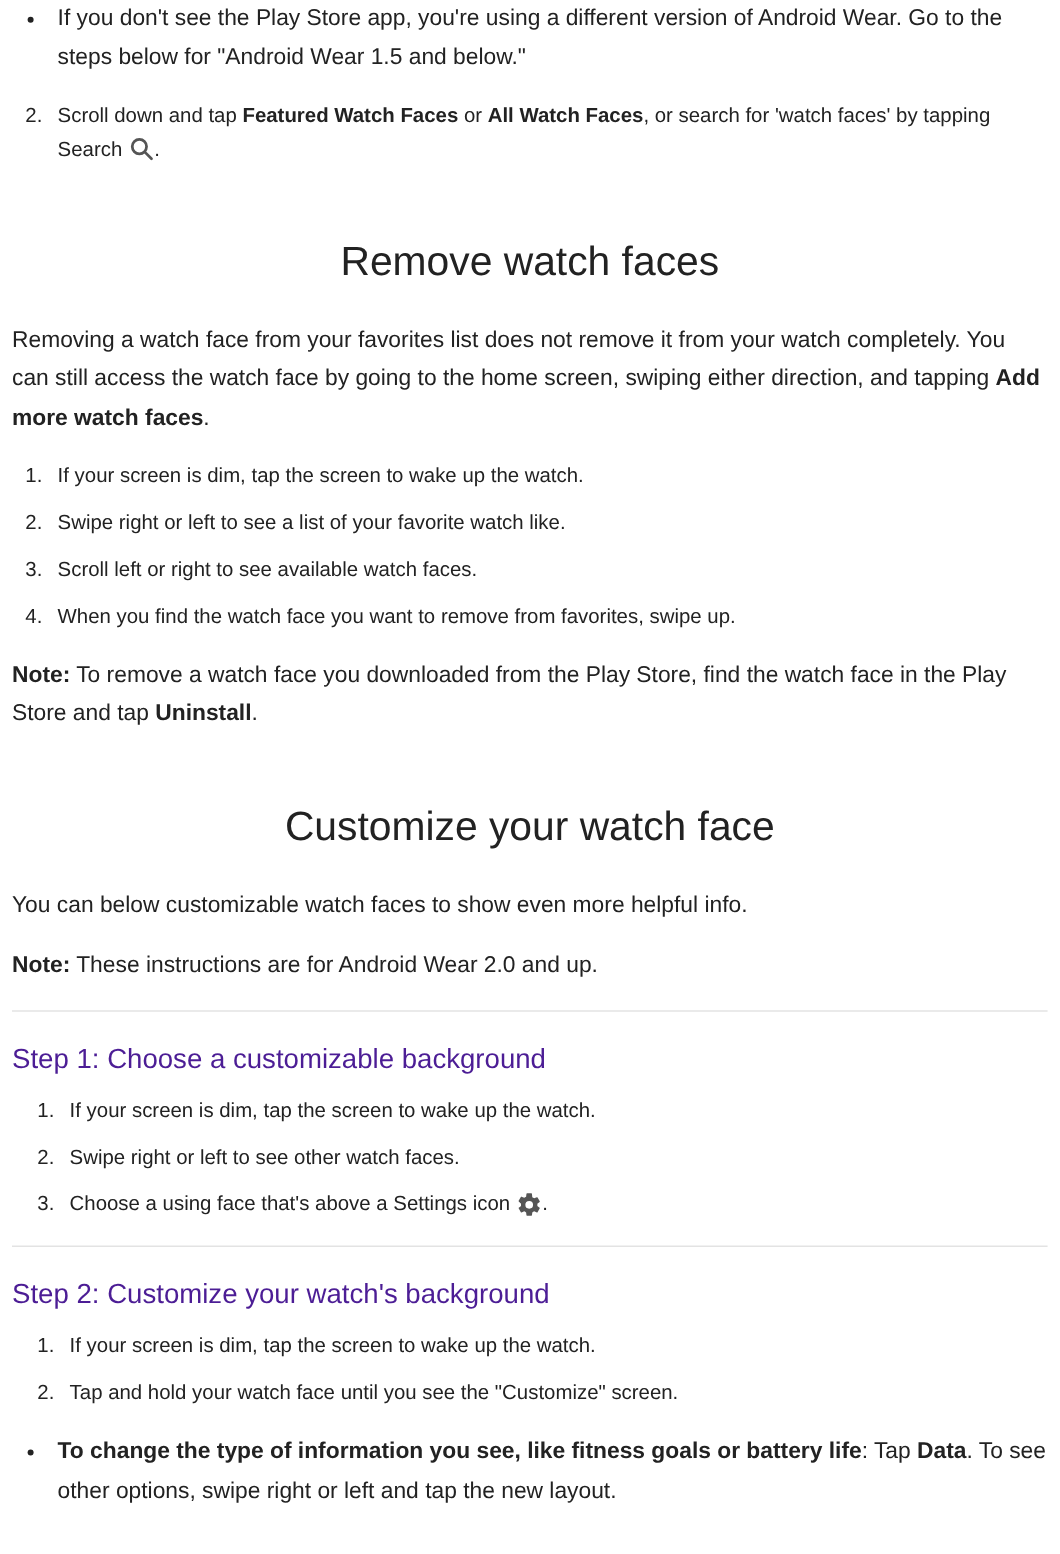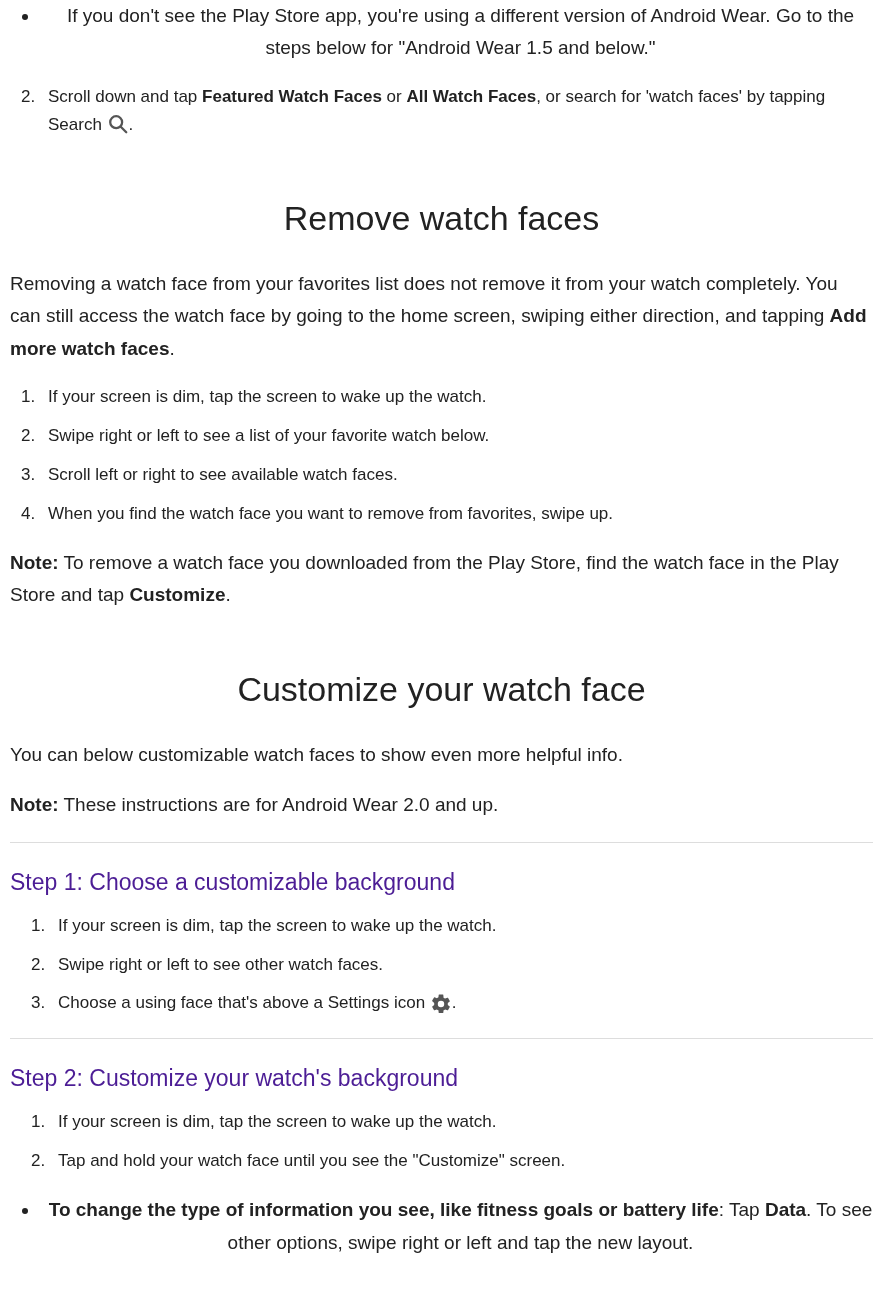--- a/index.html
+++ b/index.html
@@ -28,21 +28,20 @@
     }
     ol li {
       font-size: 17px;
       padding-left: 8px;
       margin-bottom: 10px;
     }
     ul {
       padding-left: 30px;
       list-style: disc;
       margin-bottom: 18px;
-      text-align: center;
     }
     ul li {
       font-size: 19px;
       padding-left: 8px;
       margin-bottom: 10px;
     }
     b { font-weight: 700; }
     hr {
       border: none;
       border-top: 1px solid #ddd;
@@ -90,26 +89,26 @@
       </svg><span>.</span>
   </li>
 </ol>
 
 <h2>Remove watch faces</h2>
 <p>
   <span>Removing a watch face from your favorites list does not remove it from your watch completely. You can still access the watch face by going to the home screen, swiping either direction, and tapping </span><b>Add more watch faces</b><span>.</span>
 </p>
 <ol>
   <li>If your screen is dim, tap the screen to wake up the watch.</li>
-  <li>Swipe right or left to see a list of your favorite watch below.</li>
+  <li>Swipe right or left to see a list of your favorite watch like.</li>
   <li>Scroll left or right to see available watch faces.</li>
   <li>When you find the watch face you want to remove from favorites, swipe up.</li>
 </ol>
 <p>
-  <b>Note:</b><span> To remove a watch face you downloaded from the Play Store, find the watch face in the Play Store and tap </span><b>Customize</b><span>.</span>
+  <b>Note:</b><span> To remove a watch face you downloaded from the Play Store, find the watch face in the Play Store and tap </span><b>Uninstall</b><span>.</span>
 </p>
 
 <h2>Customize your watch face</h2>
 <p>You can below customizable watch faces to show even more helpful info.</p>
 <p>
   <b>Note:</b><span> These instructions are for Android Wear 2.0 and up.</span>
 </p>
 
 <hr>
 

